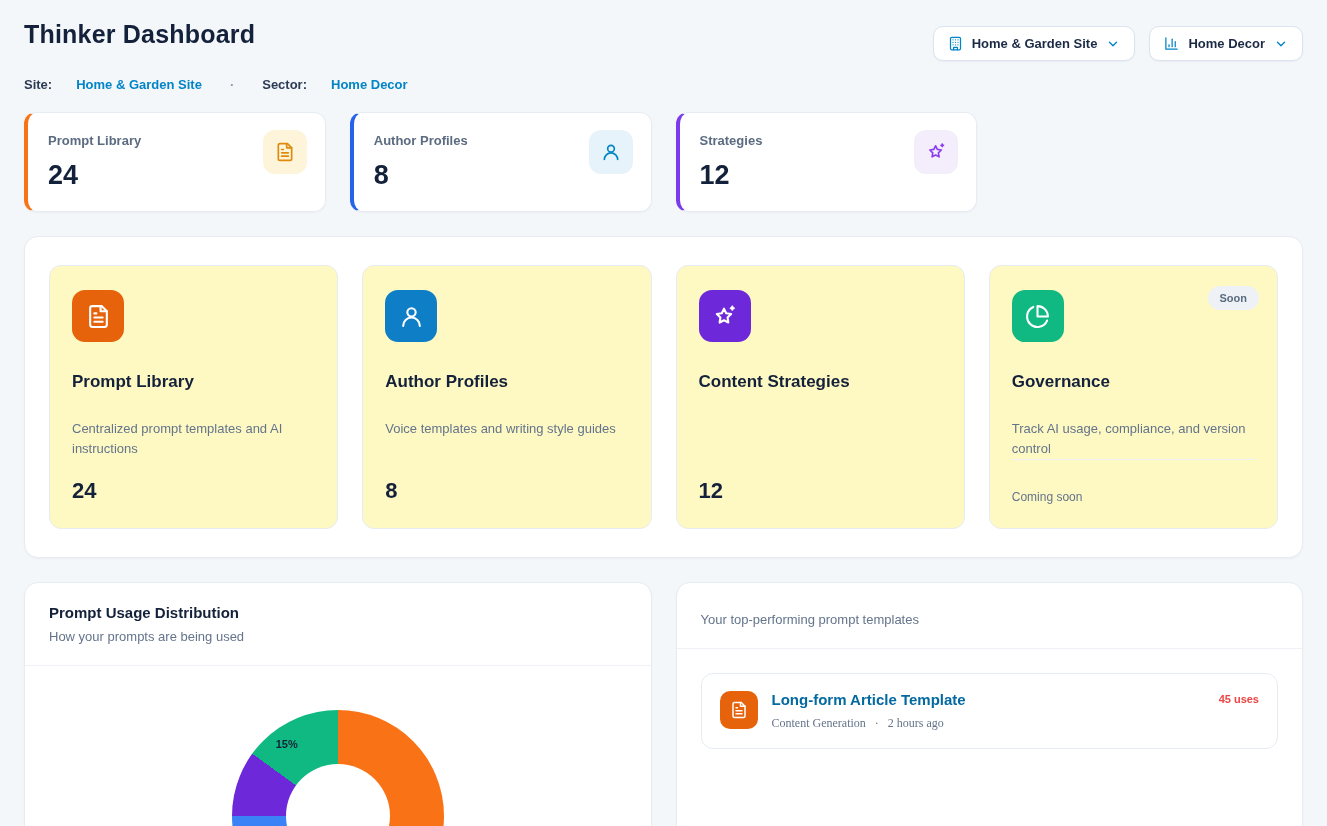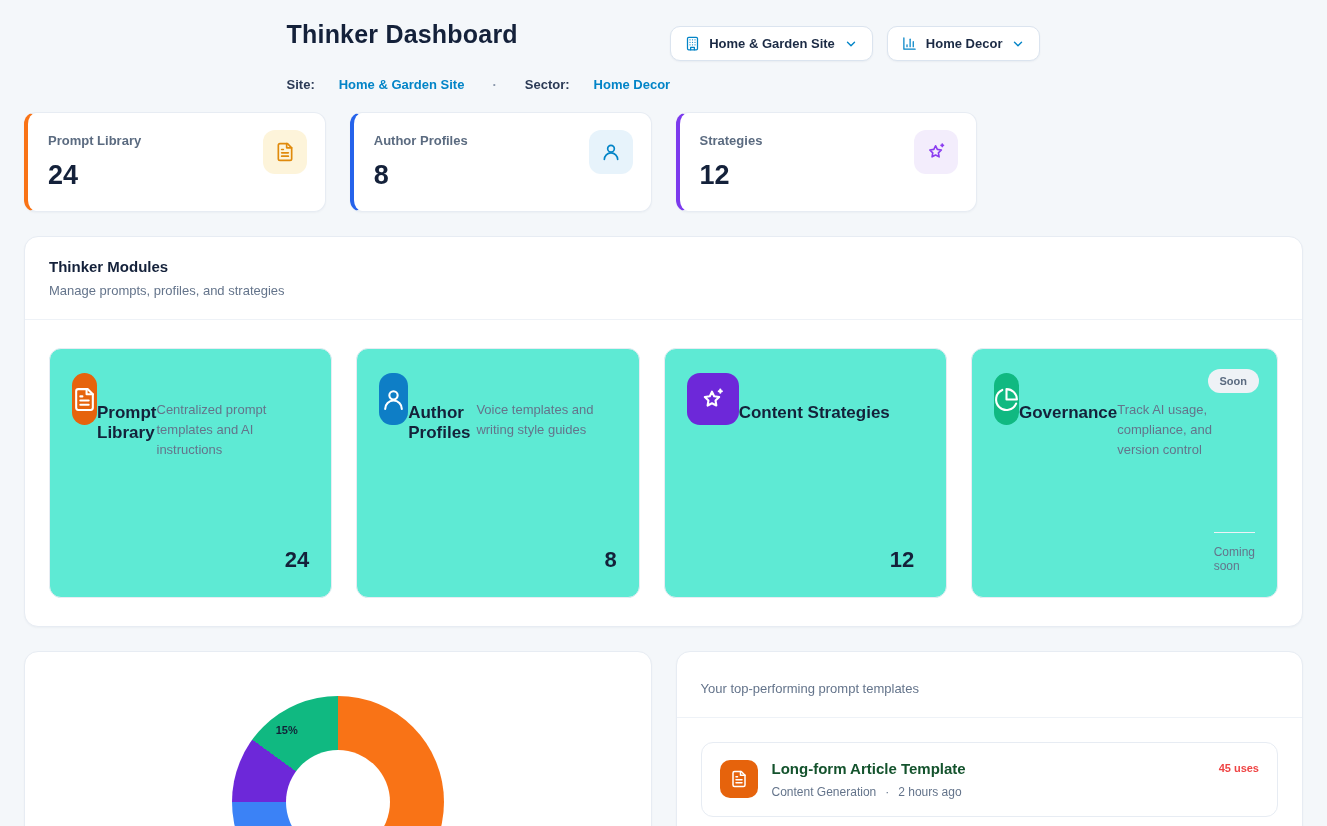--- a/index.html
+++ b/index.html
@@ -5,21 +5,21 @@
   * { box-sizing: border-box; margin: 0; padding: 0; }
   html,body { width:1327px; height:826px; overflow:hidden; }
   body {
     background:#f4f7fa;
     font-family:"Liberation Sans", sans-serif;
     color:#16233d;
   }
   .page { width:1327px; padding:20px 24px; }
 
   
-  .topbar { display:flex; justify-content:center; align-items:flex-start; }
+  .topbar { display:flex; justify-content:space-between; align-items:flex-start; }
   .page-title { font-size:25px; font-weight:bold; color:#14213a; letter-spacing:.2px; }
   .subtitle { margin-top:28px; font-size:13px; font-weight:bold; color:#2b3a55;
               display:flex; align-items:center; gap:24px; }
   .sub-link { color:#0284c7; text-decoration:none; cursor:pointer; }
   .sub-sep { color:#8a97ab; margin:0 4px; }
 
   .topbar-right { display:flex; gap:14px; margin-top:6px; }
   .dropdown {
     display:flex; align-items:center; gap:9px;
     background:#fff; border:1px solid #dbe4ef; border-radius:10px;
@@ -59,40 +59,40 @@
     box-shadow:0 1px 2px rgba(20,40,80,.04);
   }
   .modules-card { margin-top:24px; }
   .card-header { padding:21px 24px; border-bottom:1px solid #eef2f7; }
   .card-title { font-size:15px; font-weight:bold; color:#14213a; }
   .card-sub { font-size:13px; color:#64748b; margin-top:8px; }
 
   .modules-grid { display:grid; grid-template-columns:repeat(4,1fr); gap:24px; padding:28px 24px; }
   .module {
     position:relative; border:1px solid #e7ecf3; border-radius:12px;
-    padding:24px 22px; display:flex; flex-direction:row; min-height:250px;
-    background:#5eead4; cursor:pointer;
+    padding:24px 22px; display:flex; flex-direction:column; min-height:250px;
+    background:#fef9c3; cursor:pointer;
   }
   .module-icon {
     width:52px; height:52px; border-radius:13px;
     display:flex; align-items:center; justify-content:center; color:#fff;
   }
   .bg-orange { background:#e6630c; }
   .bg-blue   { background:#0e7ec6; }
   .bg-purple { background:#6d28d9; }
   .bg-green  { background:#10b981; }
   .module-title { font-size:17px; font-weight:bold; color:#14213a; margin-top:30px; }
   .module-desc  { font-size:13px; color:#64748b; line-height:1.55; margin-top:27px; }
   .module-count { font-size:22px; font-weight:bold; color:#14213a; margin-top:auto; padding-top:14px; }
   .soon-badge {
     position:absolute; top:20px; right:18px; background:#eef2f6; color:#5b6b80;
     font-size:11px; font-weight:bold; padding:6px 12px; border-radius:999px;
   }
   .module-footer {
-    margin-top:auto; border-top:1px solid #eef2f7; padding-top:12px;
+    margin-top:auto; border-top:1px solid #eef2f7; padding-top:30px;
     font-size:12px; color:#64748b;
   }
 
   
   .bottom-row { display:grid; grid-template-columns:1fr 1fr; gap:24px; margin-top:24px; }
   .chart-area { position:relative; height:330px; }
   .donut {
     position:absolute; left:50%; transform:translateX(-50%); top:44px;
     width:212px; height:212px; border-radius:50%;
   }
@@ -104,22 +104,22 @@
 
   .prompt-item {
     margin:24px; border:1px solid #e7ecf3; border-radius:12px;
     padding:17px 18px; display:flex; gap:14px; align-items:flex-start; cursor:pointer;
     background:#fff;
   }
   .pi-icon {
     width:38px; height:38px; border-radius:10px; background:#e6630c; color:#fff;
     display:flex; align-items:center; justify-content:center; flex:none;
   }
-  .pi-title { font-size:15px; font-weight:bold; color:#14532d;text-align:center; }
-  .pi-meta { font-size:12px; color:#64748b; margin-top:8px; display:flex; align-items:flex-end; gap:9px; }
+  .pi-title { font-size:15px; font-weight:bold; color:#0369a1;text-align:center; }
+  .pi-meta { font-size:12px; color:#64748b; margin-top:8px; display:flex; align-items:flex-end; gap:9px;font-family:Liberation Serif, serif; }
   .pi-uses { margin-left:auto; font-size:11px; font-weight:bold; color:#ef4444; padding-top:2px; }
   svg { display:block; }
 </style>
 </head>
 <body>
 
 <div class="page">
 
   <header class="topbar">
     <div>
@@ -211,24 +211,20 @@
             <path d="M19.5 2.5v3"></path>
             <path d="M18 4h3"></path>
           </svg>
       </div>
     </div>
 
 
   </section>
 
   <section class="panel modules-card">
-    <div class="card-header">
-      <div class="card-title">Thinker Modules</div>
-      <div class="card-sub">Manage prompts, profiles, and strategies</div>
-    </div>
     <div class="modules-grid">
 
       <div class="module">
         <div class="module-icon bg-orange">
           <svg width="25" height="25" viewBox="0 0 24 24" fill="none" stroke="currentColor" stroke-width="2" stroke-linecap="round" stroke-linejoin="round">
               <path d="M15 2H6a2 2 0 0 0-2 2v16a2 2 0 0 0 2 2h12a2 2 0 0 0 2-2V7z"></path>
               <path d="M14 2v5h6"></path>
               <path d="M16 13H8"></path>
               <path d="M16 17H8"></path>
               <path d="M10 9H8"></path>
@@ -275,20 +271,24 @@
         <div class="module-desc">Track AI usage, compliance, and version control</div>
         <div class="module-footer">Coming soon</div>
       </div>
 
     </div>
   </section>
 
   <section class="bottom-row">
 
     <div class="panel">
+      <div class="card-header">
+        <div class="card-title">Prompt Usage Distribution</div>
+        <div class="card-sub">How your prompts are being used</div>
+      </div>
       <div class="chart-area">
         <div class="donut" style="background: conic-gradient(rgb(249, 115, 22) 0%, rgb(249, 115, 22) 50%, rgb(59, 130, 246) 50%, rgb(59, 130, 246) 75%, rgb(109, 40, 217) 75%, rgb(109, 40, 217) 85%, rgb(16, 185, 129) 85%, rgb(16, 185, 129) 100%);">
           <span class="donut-label">15%</span>
         </div>
       </div>
     </div>
 
     <div class="panel">
       <div class="card-header">
         <div class="card-sub">Your top-performing prompt templates</div>

